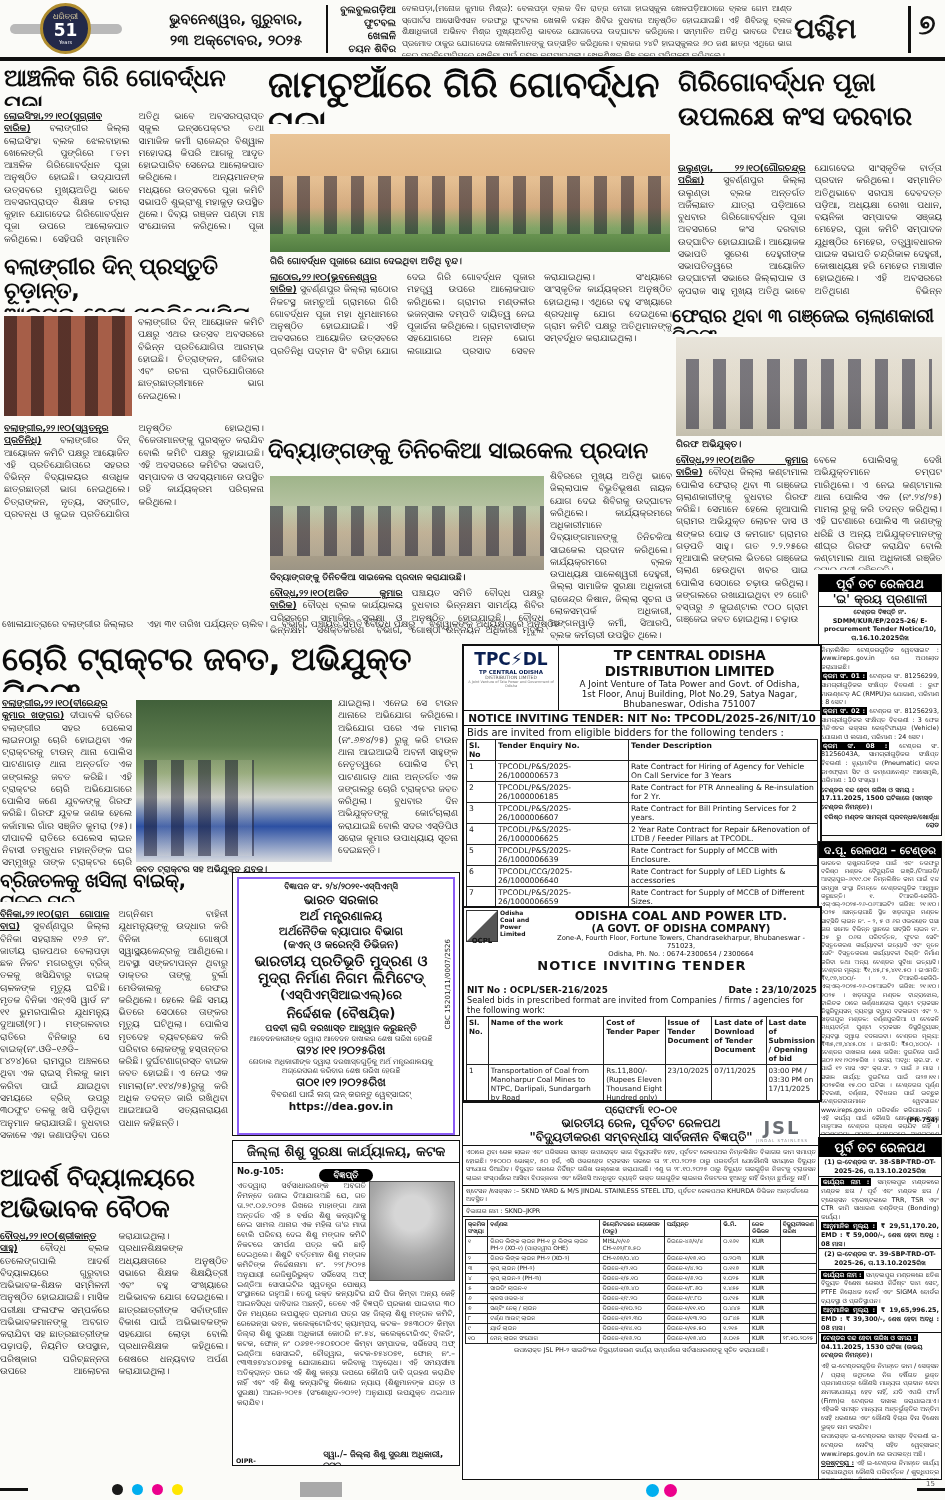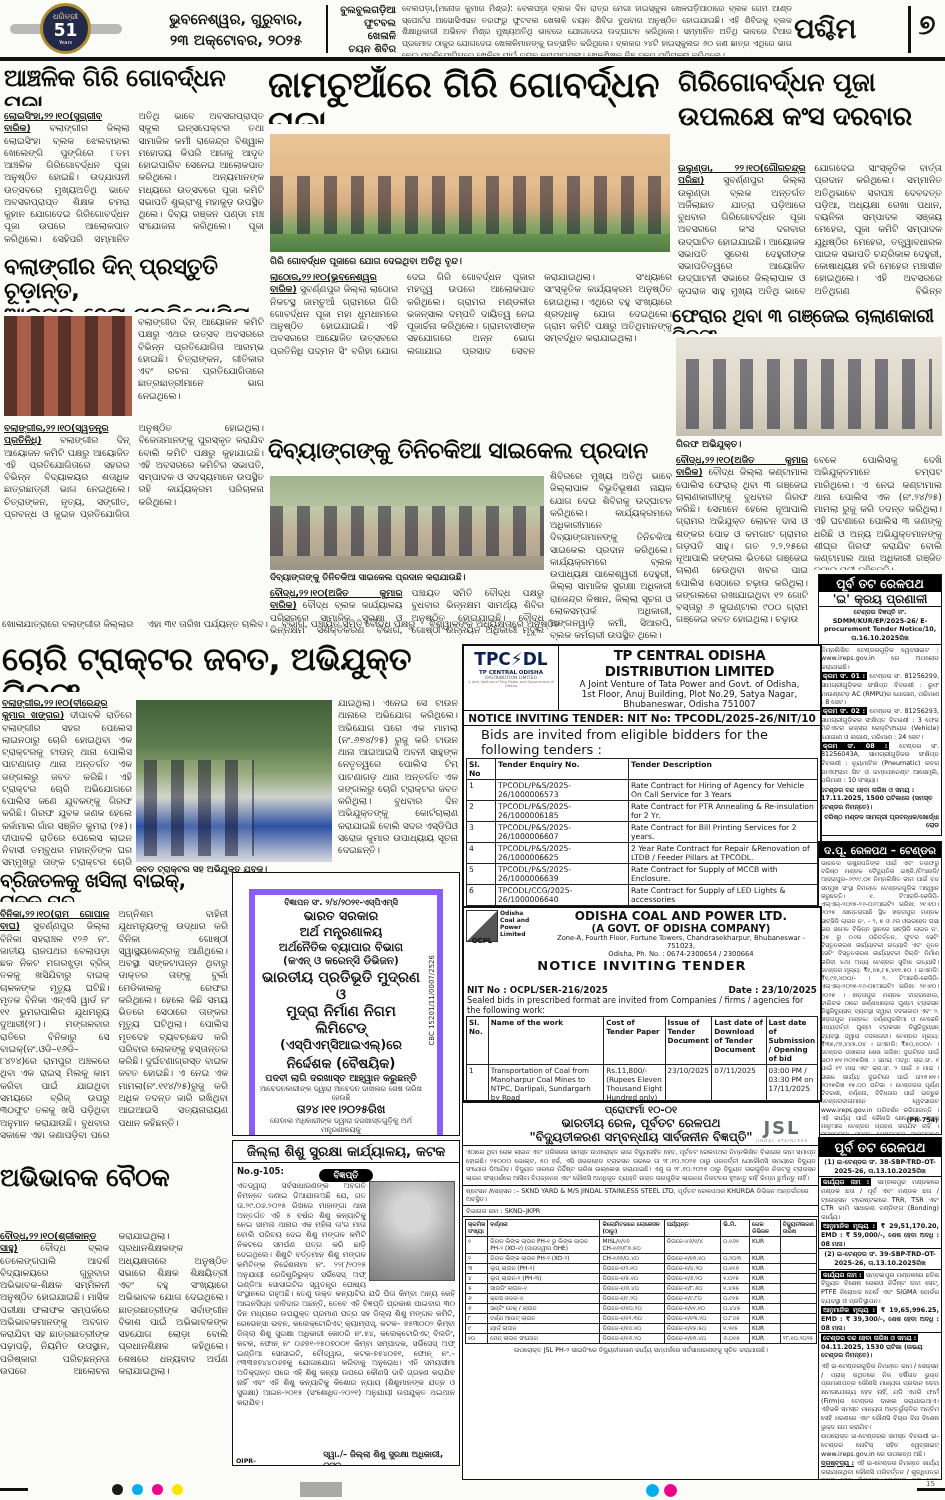--- a/index.html
+++ b/index.html
@@ -166,21 +166,21 @@
         <div style="font-size:3.5px;color:#777;">A Joint Venture of Tata Power and Government of Odisha</div>
       </div>
       <div class="c" style="flex:1;padding:1px;">
         <div class="b" style="font-size:13.5px;letter-spacing:-.3px;">TP CENTRAL ODISHA DISTRIBUTION LIMITED</div>
         <div style="font-size:8.8px;">A Joint Venture of Tata Power and Govt. of Odisha,</div>
         <div style="font-size:8.8px;">1st Floor, Anuj Building, Plot No.29, Satya Nagar,</div>
         <div style="font-size:8.8px;">Bhubaneswar, Odisha 751007</div>
       </div>
     </div>
     <div class="c b" style="font-size:10.5px;border-bottom:1px solid #111;padding:1px;">NOTICE INVITING TENDER: NIT No: TPCODL/2025-26/NIT/10</div>
-    <div style="font-size:13px;padding:1px 17px;">Bids are invited from eligible bidders for the following tenders :</div>
+    <div style="font-size:10px;padding:1px 3px;">Bids are invited from eligible bidders for the following tenders :</div>
     <table style="font-size:7.6px;margin:0 2px;width:calc(100% - 4px);">
       <thead>
         <tr>
           <th style="width:24px;">Sl. No</th>
           <th style="width:128px;">Tender Enquiry No.</th>
           <th>Tender Description</th>
         </tr>
       </thead>
       <tbody>
           <tr>
@@ -234,21 +234,21 @@
     <div class="tiny r b" style="padding:0 3px;">(PR-754)</div>
   </div>
 
   <div class="abs hl" style="left:0px;top:870px;width:228px;height:32px;font-size:19px;">ବ୍ରିଜତଳକୁ ଖସିଲା ବାଇକ୍, ଚାଳକ ମୃତ</div>
   <div class="abs j body-sm cols2" style="left:0px;top:908px;width:228px;height:248px;">
     <span class="dl">ବିନିକା,୨୨।୧୦(ରାମ ଗୋପାଳ ବାଘ)</span>
     <span>ସୁବର୍ଣ୍ଣପୁର ଜିଲ୍ଲା ବିନିକା ସହରାଞ୍ଚଳ ୧୨୬ ନଂ. ଜାତୀୟ ରାଜପଥର ବେଲାପଡ଼ା ଛକ ନିକଟ ମଗରଝୁଡ଼ା ବ୍ରିଜ୍ ତଳକୁ ଖସିଯିବାରୁ ବାଇକ୍ ଚାଳକଙ୍କ ମୃତ୍ୟୁ ଘଟିଛି। ମୃତକ ବିନିକା ଏନ୍‌ଏସି ୱାର୍ଡ ନଂ ୧୧ ଭୁମରପାଲିର ଯୁଧମନ୍ୟୁ ଦୁଆରୀ(୨୮)। ମଙ୍ଗଳବାର ରାତିରେ ବିନିକାରୁ ସେ ବାଇକ୍(ନଂ.ଓଡି–୧୬ଡି–୮୪୨୪)ରେ ରାମପୁର ଅଞ୍ଚଳରେ ଥିବା ଏକ ରାଇସ୍ ମିଲକୁ କାମ କରିବା ପାଇଁ ଯାଇଥିବା ସମୟରେ ବ୍ରିଜ୍ ଉପରୁ ୩୦ଫୁଟ ତଳକୁ ଖସି ପଡ଼ିଥିବା ଅନୁମାନ କରାଯାଉଛି। ବୁଧବାର ସକାଳେ ଏହା ଜଣାପଡ଼ିବା ପରେ ଅଗ୍ନିଶମ ବାହିନୀ ଯୁଧମନ୍ୟୁଙ୍କୁ ଉଦ୍ଧାର କରି ବିନିକା ଗୋଷ୍ଠୀ ସ୍ୱାସ୍ଥ୍ୟକେନ୍ଦ୍ରକୁ ଆଣିଥିଲେ। ଅବସ୍ଥା ସଙ୍କଟାପନ୍ନ ଥିବାରୁ ଡାକ୍ତର ତାଙ୍କୁ ବୁର୍ଲା ମେଡିକାଲକୁ ରେଫର କରିଥିଲେ। ହେଲେ କିଛି ସମୟ ଭିତରେ ସେଠାରେ ତାଙ୍କର ମୃତ୍ୟୁ ଘଟିଥିଲା। ପୋଲିସ ମୃତଦେହ ବ୍ୟବଚ୍ଛେଦ କରି ପରିବାର ଲୋକଙ୍କୁ ହସ୍ତାନ୍ତର କରିଛି। ଦୁର୍ଘଟଣାଗ୍ରସ୍ତ ବାଇକ ଜବତ ହୋଇଛି। ଏ ନେଇ ଏକ ମାମଲା(ନଂ.୧୧୪/୨୫)ରୁଜୁ କରି ଅଧିକ ତଦନ୍ତ ଜାରି ରଖିଥିବା ଆଇଆଇସି ସତ୍ୟନାରାୟଣ ପଧାନ କହିଛନ୍ତି।</span>
   </div>
 
   <div class="abs box" style="left:232px;top:872px;width:226px;height:262px;">
-    <div style="border:6px solid #8b5cf6;margin:16px;height:calc(100% - 8px);position:relative;overflow:hidden;">
+    <div style="border:2px solid #8b5cf6;margin:4px;height:calc(100% - 8px);position:relative;overflow:hidden;">
       <div class="c" style="padding:2px 14px 0 4px;">
         <div class="b" style="font-size:8.3px;">ବିଜ୍ଞାପନ ସଂ. ୨/୪/୨୦୨୧-ଏସ୍‌ପିଏମ୍‌ସି</div>
         <div class="b" style="font-size:12.5px;">ଭାରତ ସରକାର</div>
         <div class="b" style="font-size:12.5px;">ଅର୍ଥ ମନ୍ତ୍ରଣାଳୟ</div>
         <div class="b" style="font-size:11.5px;">ଅର୍ଥନୈତିକ ବ୍ୟାପାର ବିଭାଗ</div>
         <div class="b" style="font-size:10.5px;">(କଏନ୍ ଓ କରେନ୍ସି ଡିଭିଜନ)</div>
         <div class="b" style="font-size:14.5px;margin-top:2px;">ଭାରତୀୟ ପ୍ରତିଭୂତି ମୁଦ୍ରଣ ଓ</div>
         <div class="b" style="font-size:14.5px;">ମୁଦ୍ରା ନିର୍ମାଣ ନିଗମ ଲିମିଟେଡ୍</div>
         <div class="b" style="font-size:12.5px;">(ଏସ୍‌ପିଏମ୍‌ସିଆଇଏଲ୍)ରେ</div>
         <div class="b" style="font-size:13.5px;margin-top:2px;">ନିର୍ଦ୍ଦେଶକ (ବୈଷୟିକ)</div>
@@ -445,20 +445,21 @@
       <div class="photo" style="float:right;width:84px;height:98px;margin:0 0 2px 3px;border:1px solid #555;background:radial-gradient(circle at 50% 32%,#d6d6d6 0 22%,#a8a8a8 55%,#7d7d7d 100%);"></div>
       <span>ଏତଦ୍ୱାରା ସର୍ବସାଧାରଣଙ୍କ ଅବଗତି ନିମନ୍ତେ ଜଣାଇ ଦିଆଯାଉଅଛି ଯେ, ଗତ ତା.୨୯.୦୬.୨୦୨୫ ରିଖରେ ମାହାଙ୍ଗା ଥାନା ଅନ୍ତର୍ଗତ ଏହି ୫ ବର୍ଷର ଶିଶୁ କନ୍ୟାଟିକୁ ନେଇ ସାମଲ ଥାନାର ଏକ ମହିଳା ତା'ର ମାତା ବୋଲି ପରିଚୟ ଦେଇ ଶିଶୁ ମଙ୍ଗଳ କମିଟି ନିକଟରେ ସମର୍ପଣ ପତ୍ର କରି ଛାଡ଼ି ଦେଇଥିଲେ। ଶିଶୁଟି ବର୍ତ୍ତମାନ ଶିଶୁ ମଙ୍ଗଳ କମିଟିଙ୍କ ନିର୍ଦ୍ଦେଶନାମା ନଂ. ୨୨୮/୨୦୨୫ ଅନୁଯାୟୀ ରେଜିଷ୍ଟ୍ରିଭୁକ୍ତ ସର୍ଭିସେସ୍ ଅଫ୍ ଇଣ୍ଡିଆ ସୋସାଇଟିର ସ୍ୱତନ୍ତ୍ର ପୋଷ୍ୟ ସଂସ୍ଥାନରେ ରହୁଅଛି। ତେଣୁ ଉକ୍ତ କନ୍ୟାଟିର ଯଦି ପିତା କିମ୍ବା ଅନ୍ୟ କେହି ଆଇନସିଦ୍ଧ ଦାବିଦାର ଅଛନ୍ତି, ତେବେ ଏହି ବିଜ୍ଞପ୍ତି ପ୍ରକାଶ ପାଇବାର ୩୦ ଦିନ ମଧ୍ୟରେ ଉପଯୁକ୍ତ ପ୍ରମାଣ ପତ୍ର ସହ ଜିଲ୍ଲା ଶିଶୁ ମଙ୍ଗଳ କମିଟି, ରେଭେନ୍ସା ଭବନ, କଲେକ୍ଟୋରିଏଟ୍ କ୍ୟାମ୍ପସ୍, କଟକ– ୭୫୩୦୦୨ କିମ୍ବା ଜିଲ୍ଲା ଶିଶୁ ସୁରକ୍ଷା ଅଧିକାରୀ କୋଠରି ନଂ.୫୪, କଲେକ୍ଟୋରିଏଟ୍ ବିଲଡିଂ, କଟକ, ଫୋନ୍ ନଂ ୦୬୭୧-୨୫୦୭୦୦୧ କିମ୍ବା ସମ୍ପାଦକ, ସର୍ଭିସେସ୍ ଅଫ୍ ଇଣ୍ଡିଆ ସୋସାଇଟି, ଚୌଦ୍ୱାର, କଟକ-୭୫୪୦୭୧, ଫୋନ୍ ନଂ.–୯୩୩୭୭୪୪୦୬୭କୁ ଯୋଗାଯୋଗ କରିବାକୁ ଅନୁରୋଧ। ଏହି ସମୟସୀମା ଅତିକ୍ରାନ୍ତ ପରେ ଏହି ଶିଶୁ କନ୍ୟା ଉପରେ କୌଣସି ଦାବି ଗ୍ରହଣ କରାଯିବ ନାହିଁ ଏବଂ ଏହି ଶିଶୁ କନ୍ୟାଟିକୁ କିଶୋର ନ୍ୟାୟ (ଶିଶୁମାନଙ୍କ ଯତ୍ନ ଓ ସୁରକ୍ଷା) ଆଇନ-୨୦୧୫ (ସଂଶୋଧିତ-୨୦୨୧) ଅନୁଯାୟୀ ଉପଯୁକ୍ତ ଥଇଥାନ କରାଯିବ।</span>
     </div>
     <div style="display:flex;justify-content:space-between;align-items:flex-end;padding:0 3px 2px 3px;">
       <span class="b" style="font-size:6.3px;">OIPR-33038/11/0035/2526</span>
       <span class="b" style="font-size:8.3px;">ସ୍ୱା./– ଜିଲ୍ଲା ଶିଶୁ ସୁରକ୍ଷା ଅଧିକାରୀ, କଟକ</span>
     </div>
   </div>
 
   <div class="abs hl" style="left:0px;top:1162px;width:228px;height:62px;font-size:25px;line-height:1.25;">
+    <div>ଆଦର୍ଶ ବିଦ୍ୟାଳୟରେ</div>
     <div>ଅଭିଭାବକ ବୈଠକ</div>
   </div>
   <div class="abs j body-sm cols2" style="left:0px;top:1230px;width:228px;height:248px;">
     <span class="dl">ବୌଦ୍ଧ,୨୨।୧୦(ଶ୍ରୀକାନ୍ତ ସାହୁ)</span>
     <span>ବୌଦ୍ଧ ବ୍ଲକ ତେଲେଙ୍ଗପାଲି ଆଦର୍ଶ ବିଦ୍ୟାଳୟରେ ଗୁରୁବାର ଅଭିଭାବକ-ଶିକ୍ଷକ ସମ୍ମିଳନୀ ଅନୁଷ୍ଠିତ ହୋଇଯାଇଛି। ମାସିକ ପରୀକ୍ଷା ଫଳାଫଳ ସମ୍ପର୍କରେ ଅଭିଭାବକମାନଙ୍କୁ ଅବଗତ କରାଯିବା ସହ ଛାତ୍ରଛାତ୍ରୀଙ୍କ ପଢ଼ାପଢ଼ି, ନିୟମିତ ଉପସ୍ଥାନ, ପରିଷ୍କାର ପରିଚ୍ଛନ୍ନତା ଉପରେ ଆଲୋଚନା କରାଯାଇଥିଲା। ପ୍ରଧାନଶିକ୍ଷକଙ୍କ ଅଧ୍ୟକ୍ଷତାରେ ଅନୁଷ୍ଠିତ ସଭାରେ ଶିକ୍ଷକ ଶିକ୍ଷୟିତ୍ରୀ ଏବଂ ବହୁ ସଂଖ୍ୟାରେ ଅଭିଭାବକ ଯୋଗ ଦେଇଥିଲେ। ଛାତ୍ରଛାତ୍ରୀଙ୍କ ସର୍ବାଙ୍ଗୀନ ବିକାଶ ପାଇଁ ଅଭିଭାବକଙ୍କ ସହଯୋଗ ଲୋଡ଼ା ବୋଲି ପ୍ରଧାନଶିକ୍ଷକ କହିଥିଲେ। ଶେଷରେ ଧନ୍ୟବାଦ ଅର୍ପଣ କରାଯାଇଥିଲା।</span>
   </div>
 
   <div class="abs box" style="left:818px;top:1137px;width:122px;height:341px;">
     <div class="blackbar" style="font-size:13px;height:19px;line-height:19px;">ପୂର୍ବ ତଟ ରେଳପଥ</div>
     <div class="tiny c b" style="border-bottom:1px solid #111;padding:1px;">(1) ଇ-ଟେଣ୍ଡର ସଂ. 38-SBP-TRD-OT-2025-26, ତା.13.10.2025ରିଖ</div>

